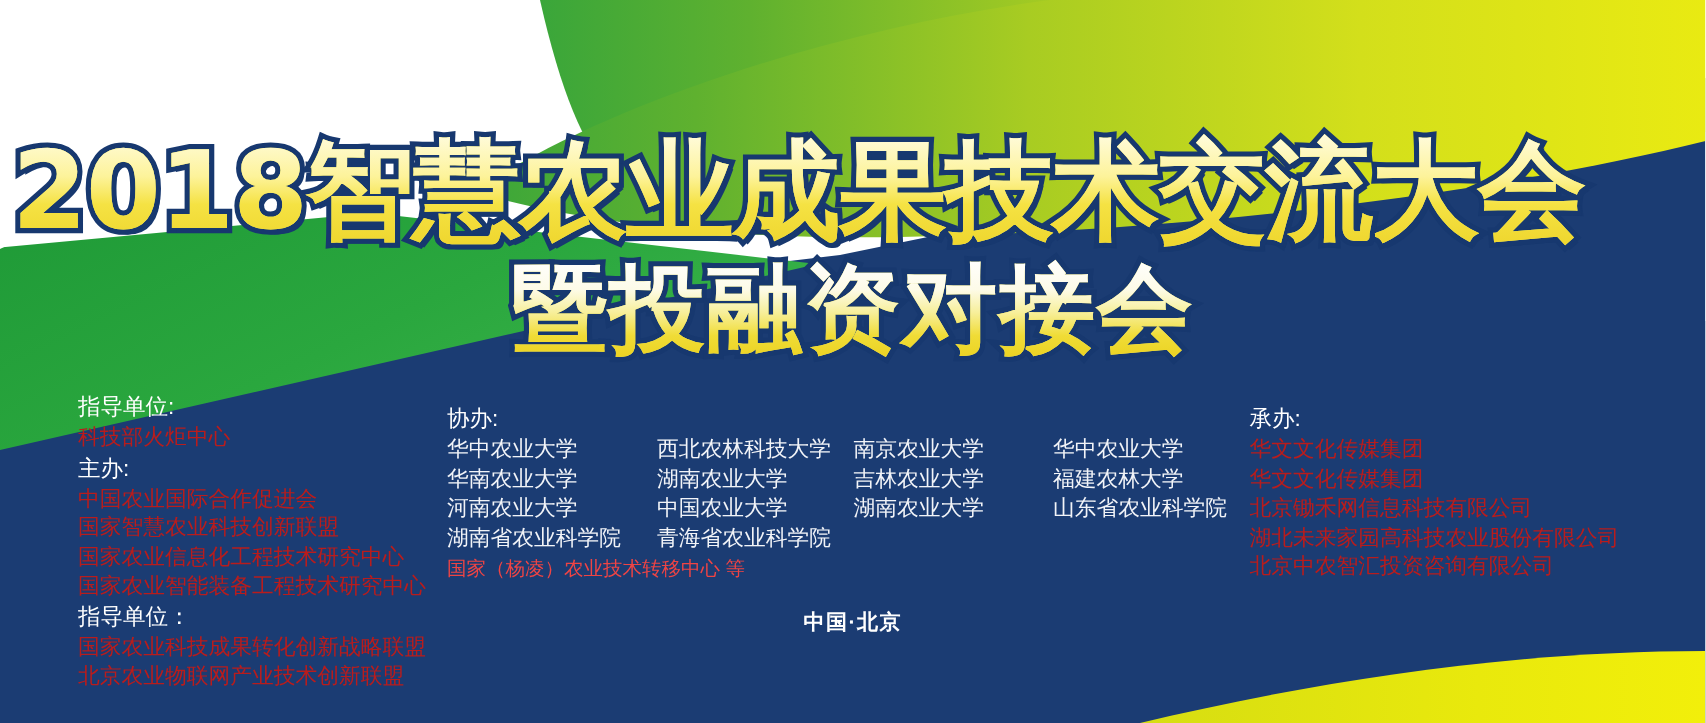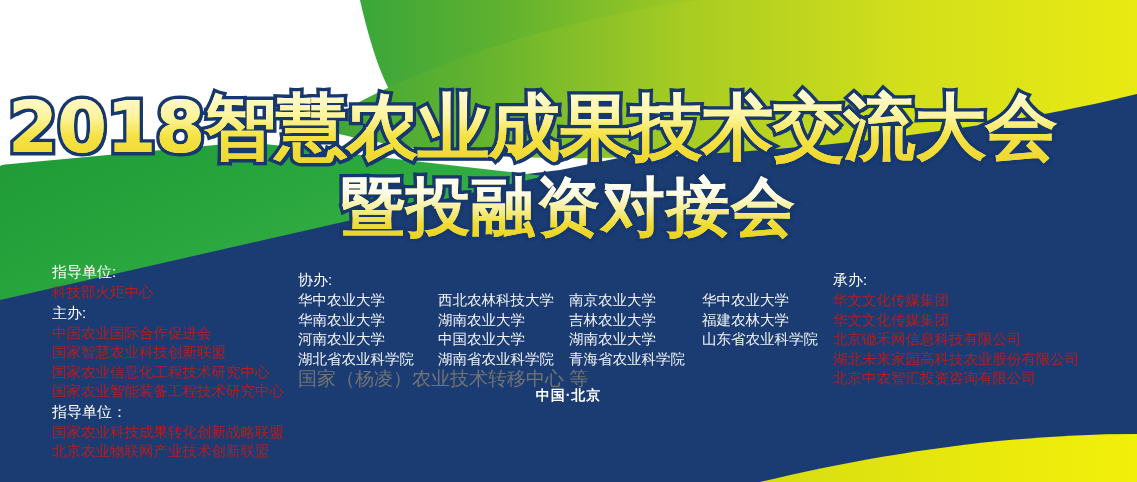--- a/index.html
+++ b/index.html
@@ -127,29 +127,29 @@
     line-height:19.5px;
     color:#f2f4f8;
     white-space:nowrap;
   }
   .grid-row .cell:nth-child(1){ width:140px; }
   .grid-row .cell:nth-child(2){ width:131px; }
   .grid-row .cell:nth-child(3){ width:133px; }
   .grid-row .cell:nth-child(4){ width:auto; }
 
   .mid-tail{
-    font-size:19px;
+    font-size:13px;
     line-height:19.5px;
-    color:#737373;
+    color:#ef4444;
     white-space:nowrap;
   }
 
   .location{
     position:absolute;
-    left:0; top:386px;
+    left:0; top:405px;
     width:1137px;
     text-align:center;
     color:#ffffff;
     font-size:14px;
     line-height:18px;
     letter-spacing:1px;
     font-weight:bold;
   }
 </style>
 </head>
@@ -246,21 +246,20 @@
         <span class="cell">吉林农业大学</span>
         <span class="cell">福建农林大学</span>
       </div>
       <div class="grid-row">
         <span class="cell">河南农业大学</span>
         <span class="cell">中国农业大学</span>
         <span class="cell">湖南农业大学</span>
         <span class="cell">山东省农业科学院</span>
       </div>
       <div class="grid-row">
-        <span class="cell">湖北省农业科学院</span>
         <span class="cell">湖南省农业科学院</span>
         <span class="cell">青海省农业科学院</span>
       </div>
       <div class="mid-tail">国家（杨凌）农业技术转移中心 等</div>
     </div>
 
     <div class="col" id="col-right">
       <div class="hd">承办:</div>
       <div class="ln">华文文化传媒集团</div>
       <div class="ln">华文文化传媒集团</div>

